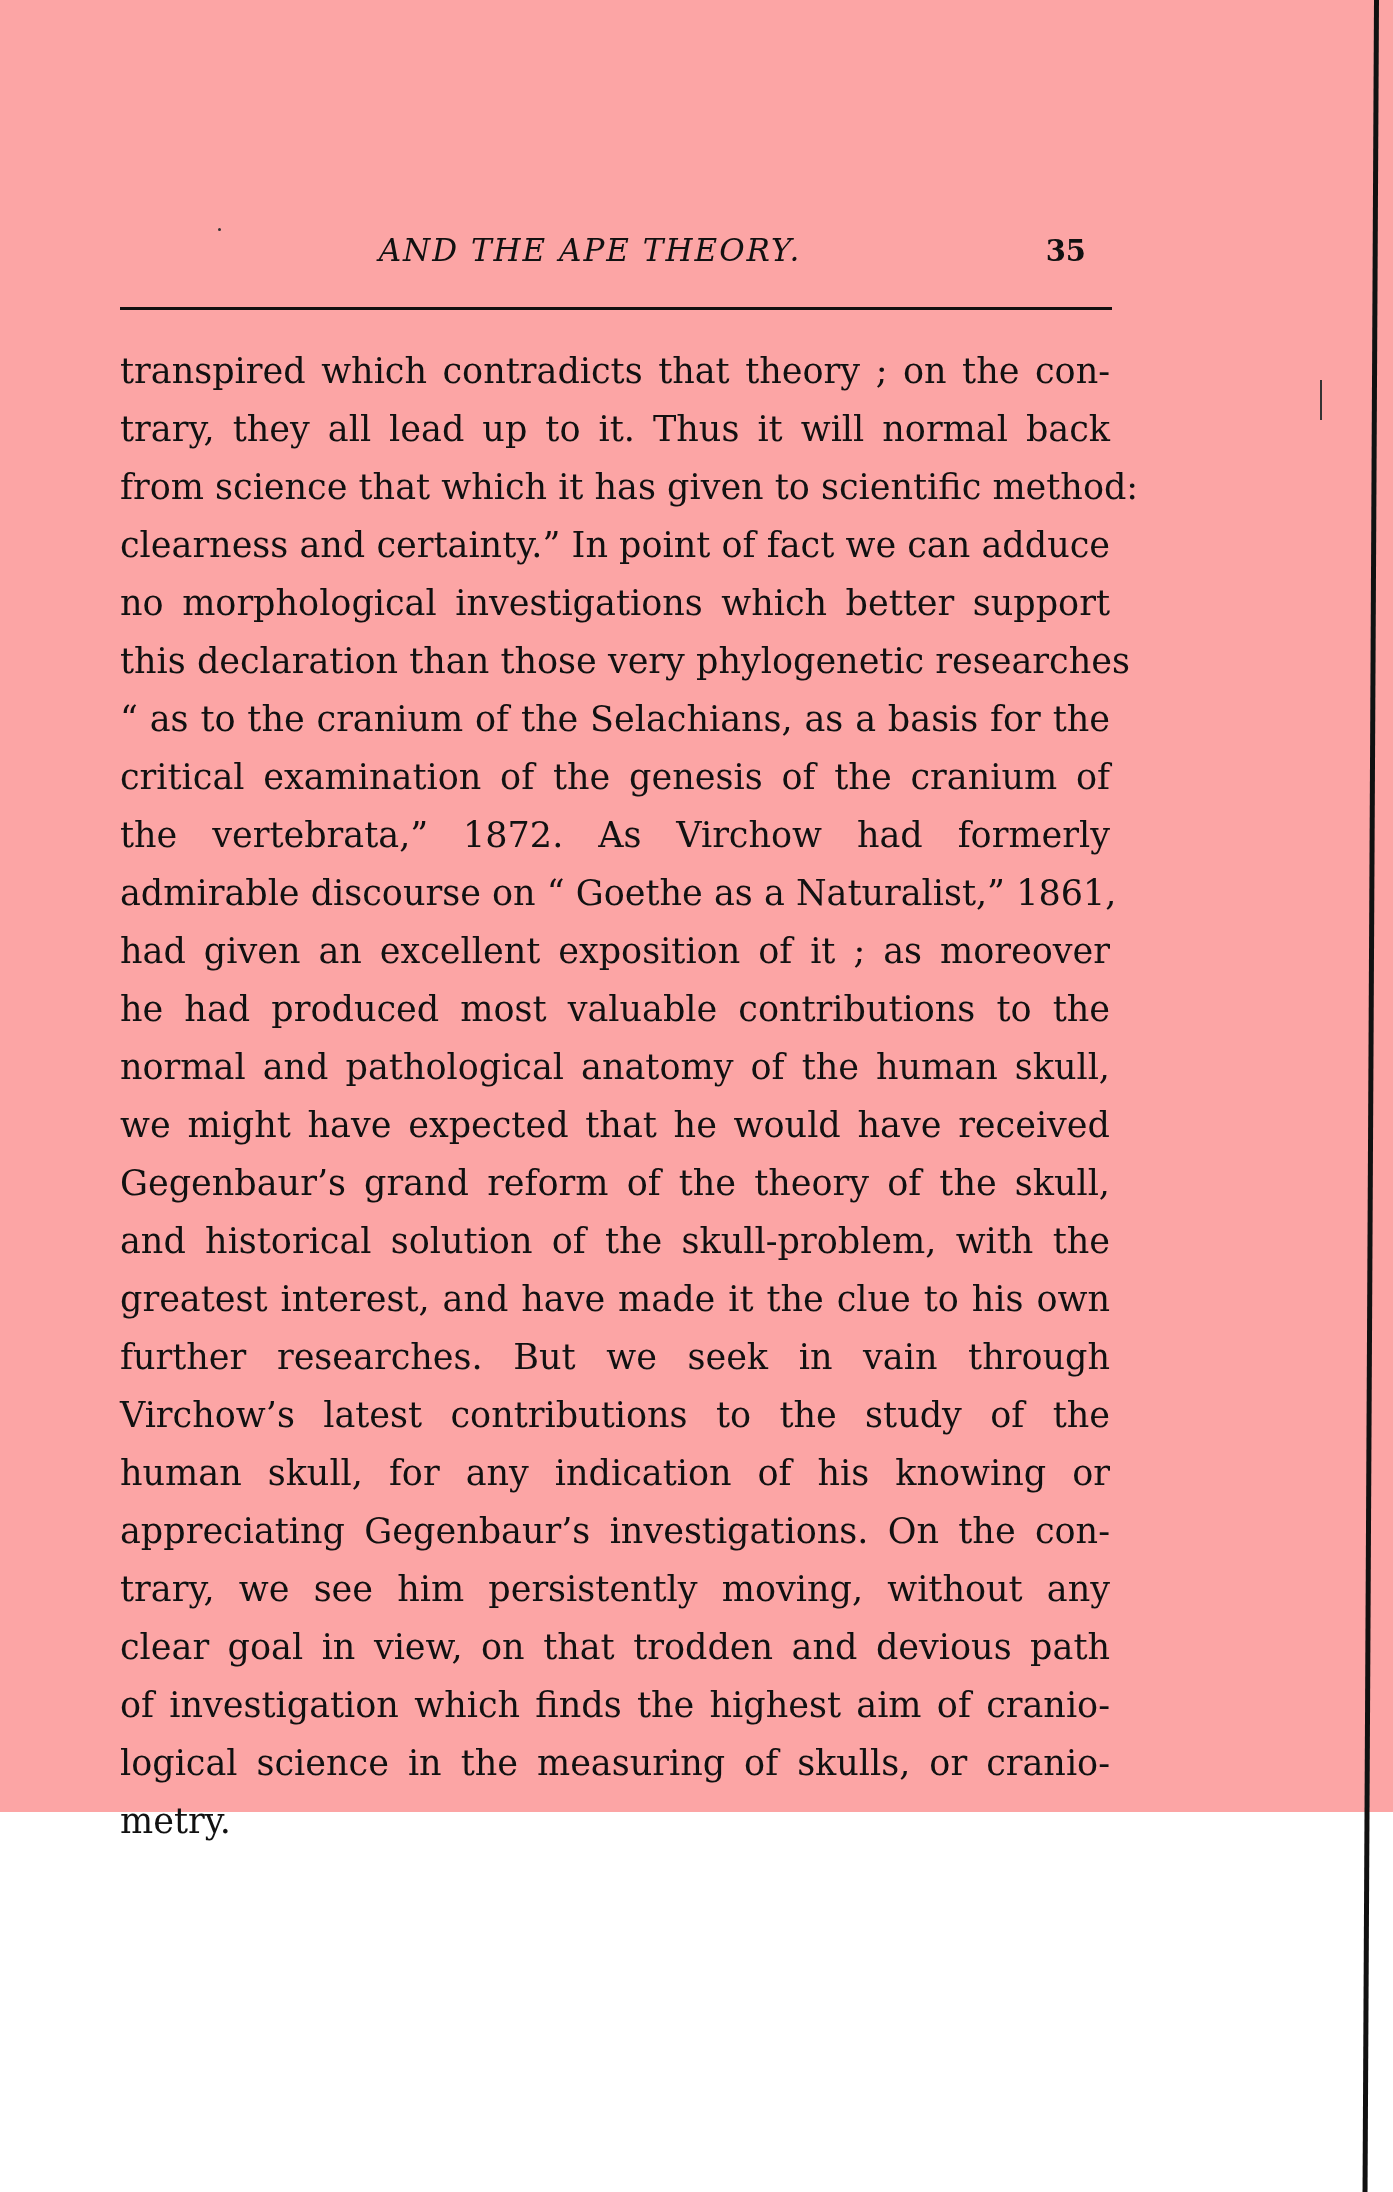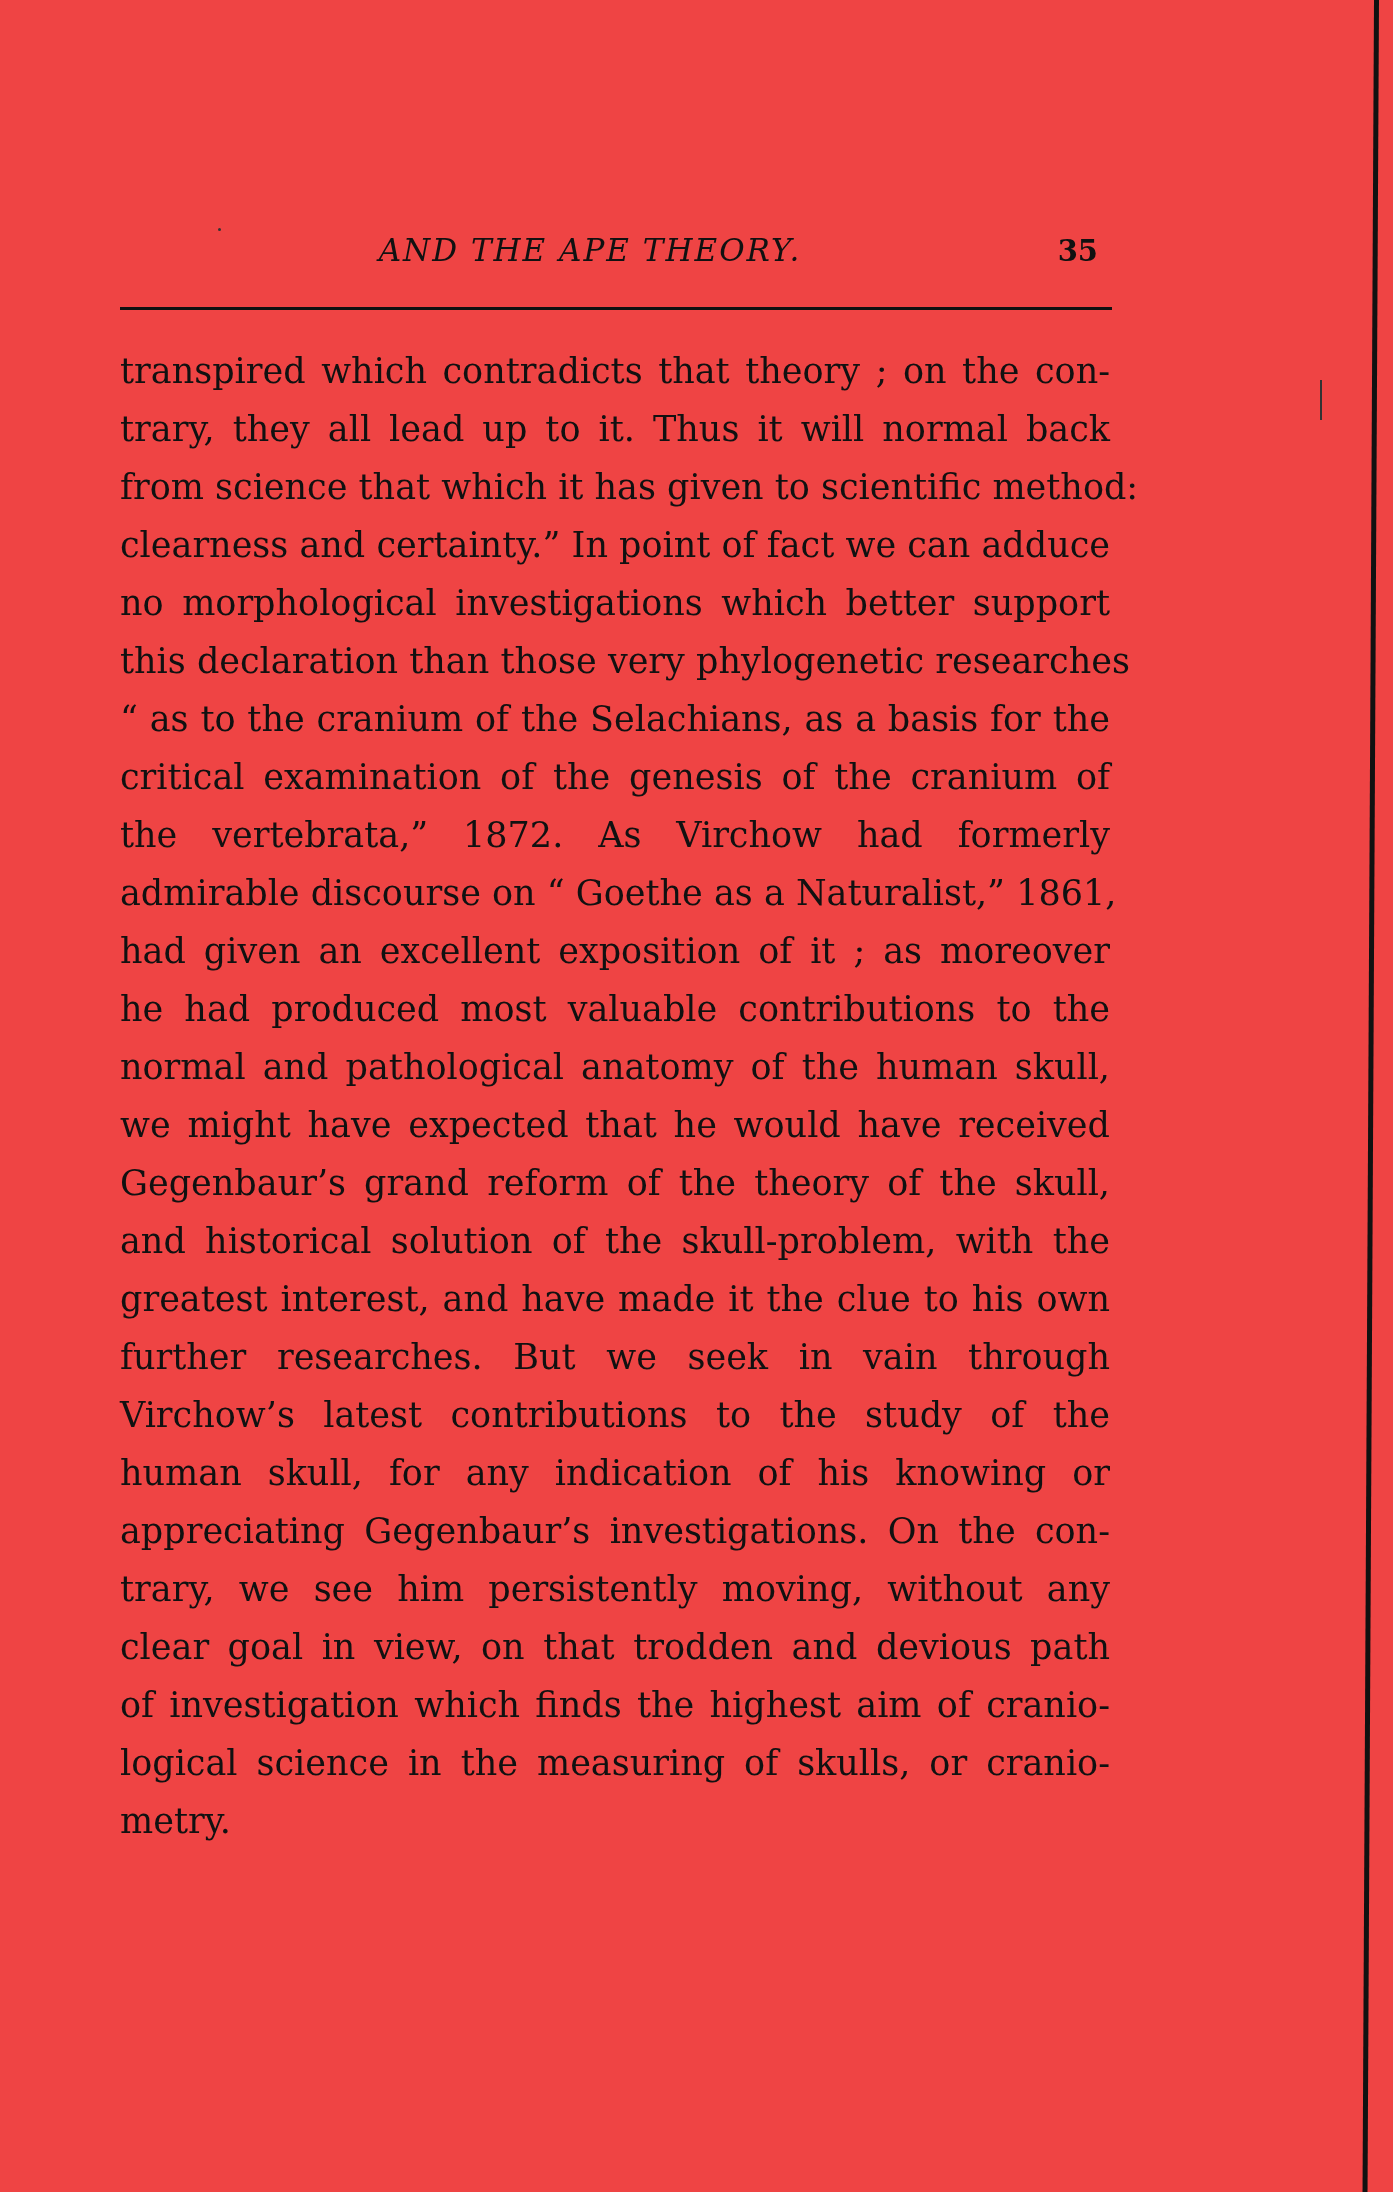--- a/index.html
+++ b/index.html
@@ -1,20 +1,20 @@
 <!DOCTYPE html>
 <html><head>
 <meta charset="utf-8">
 <style>
   html, body { margin:0; padding:0; background:#fff; }
   body { width:1393px; height:2192px; position:relative; overflow:hidden; }
-  .page { position:absolute; left:0; top:0; width:1393px; height:2192px; background:#ef4444; }
+  .page { position:absolute; left:0; top:0; width:1393px; height:1812px; background:#fca5a5; }
   .running-head { position:absolute; left:120px; top:232px; width:990px; height:50px; }
   .head-title { position:absolute; left:0; right:0; top:0; text-align:center; font-family:"DejaVu Serif", serif; font-style:italic; font-size:31px; letter-spacing:2px; color:#111; padding-right:50px; }
-  .page-number { position:absolute; right:12px; top:2px; font-family:"DejaVu Serif", serif; font-weight:bold; font-size:29px; color:#111; }
+  .page-number { position:absolute; right:24px; top:2px; font-family:"DejaVu Serif", serif; font-weight:bold; font-size:29px; color:#111; }
   .rule { position:absolute; left:120px; top:307px; width:992px; height:3px; background:#111; }
   .body-text { position:absolute; left:120px; top:342px; width:990px; font-family:"DejaVu Serif", serif; font-size:35px; line-height:58px; color:#111; }
   .line { display:block; text-align:justify; text-align-last:justify; white-space:nowrap; height:58px; overflow:visible; }
   .line.last { text-align-last:left; }
   .border-line { position:absolute; top:0; height:2192px; width:5px; background:#111; left:1374px; transform:rotate(0.3deg); transform-origin:top; }
   .speck { position:absolute; width:3px; height:3px; background:#333; border-radius:50%; }
 </style>
 </head>
 <body>
 

